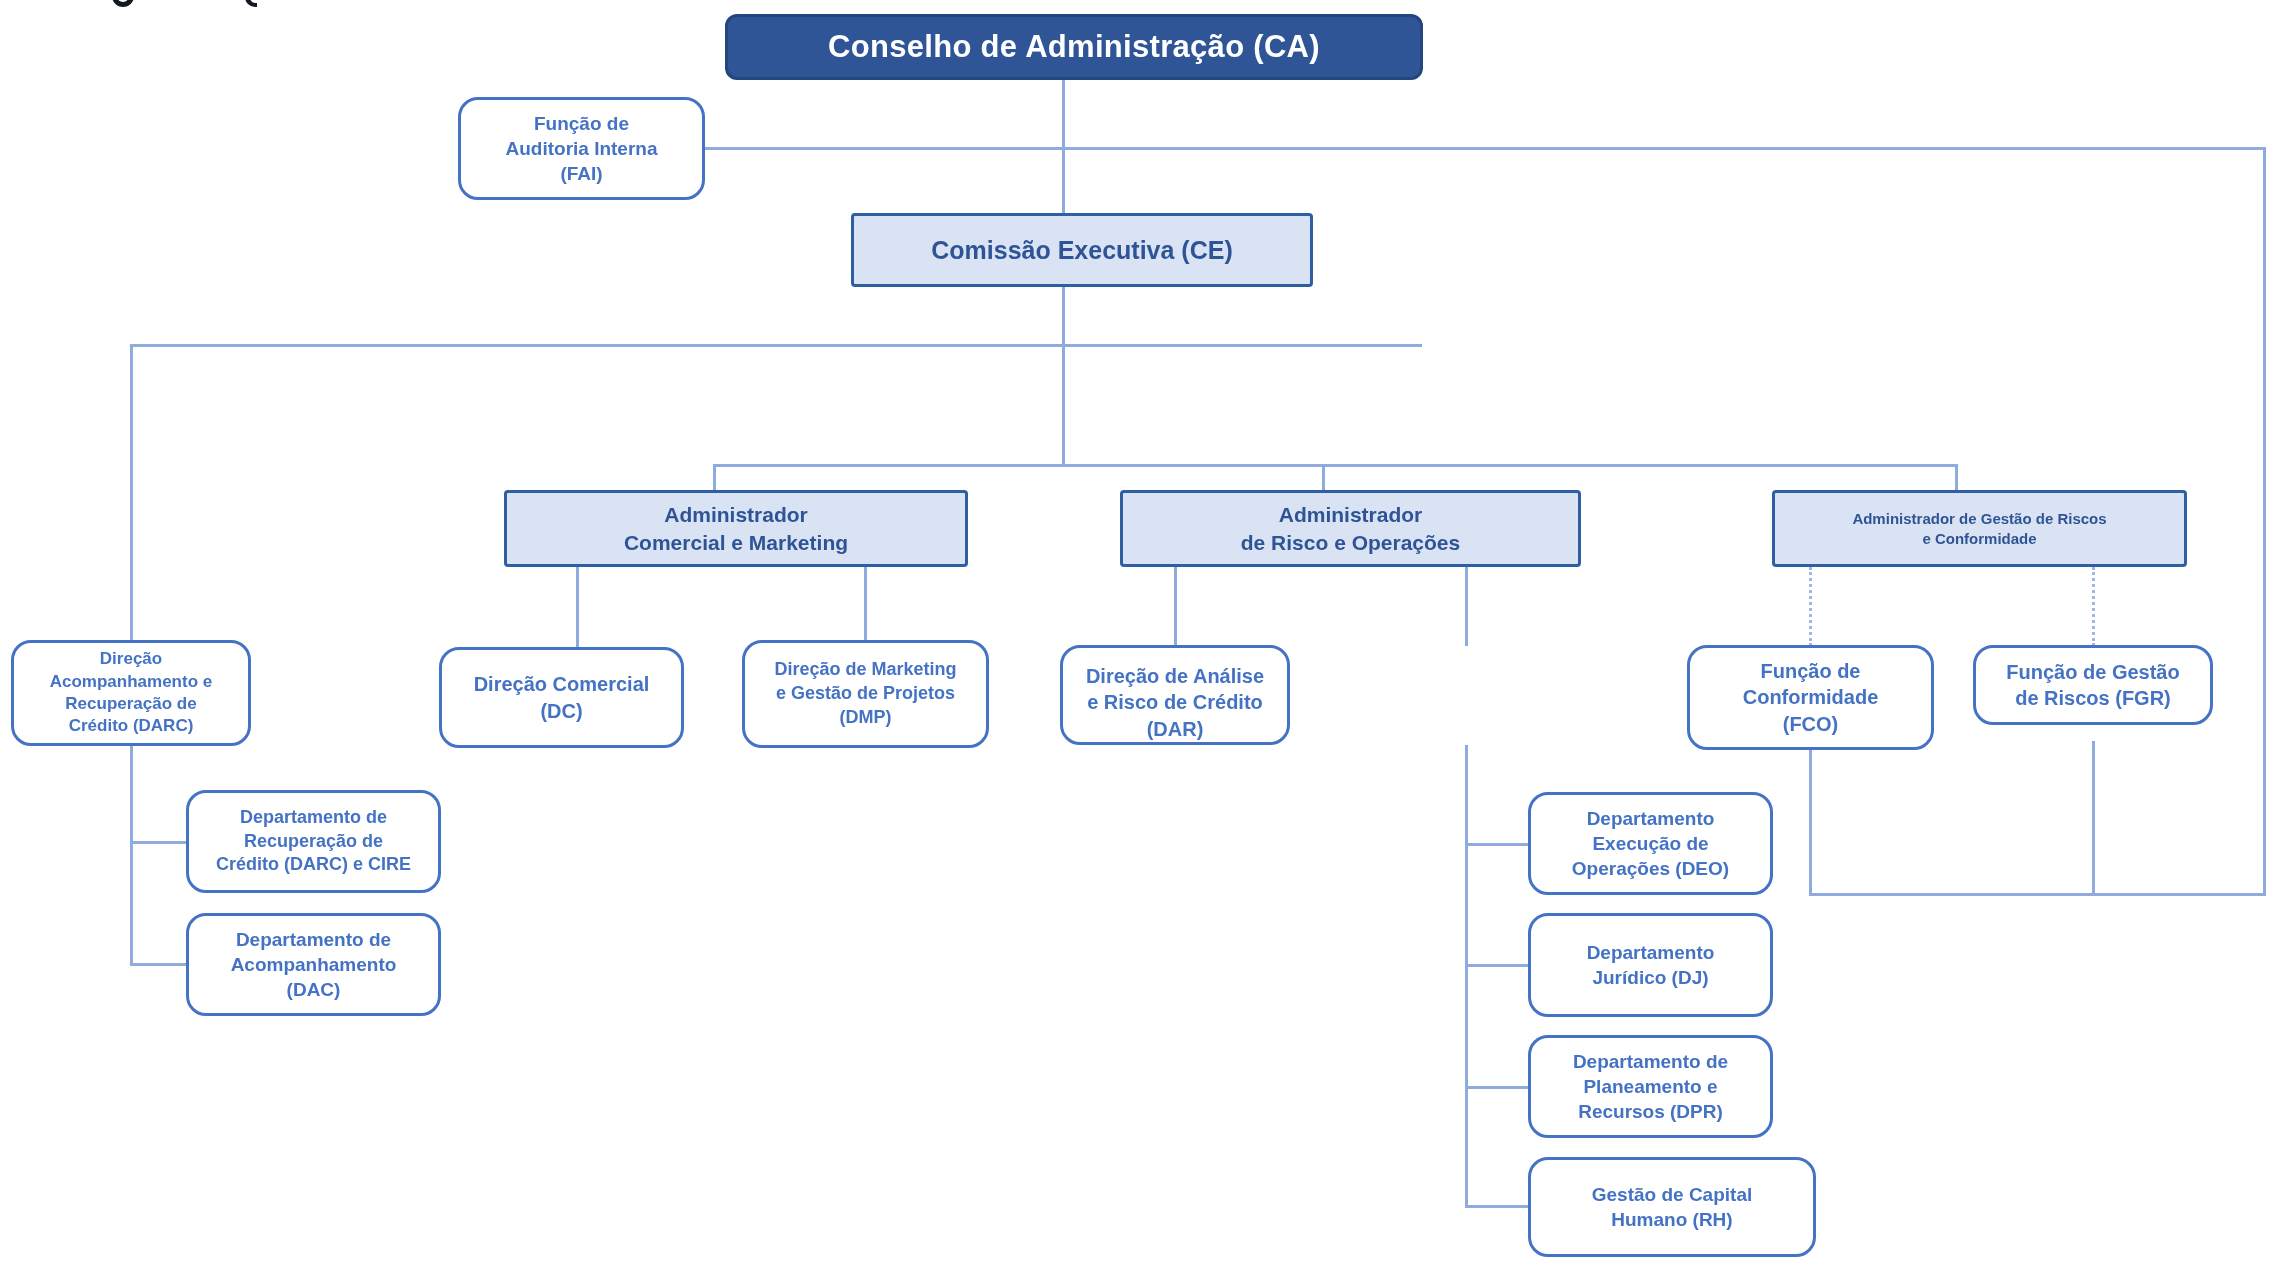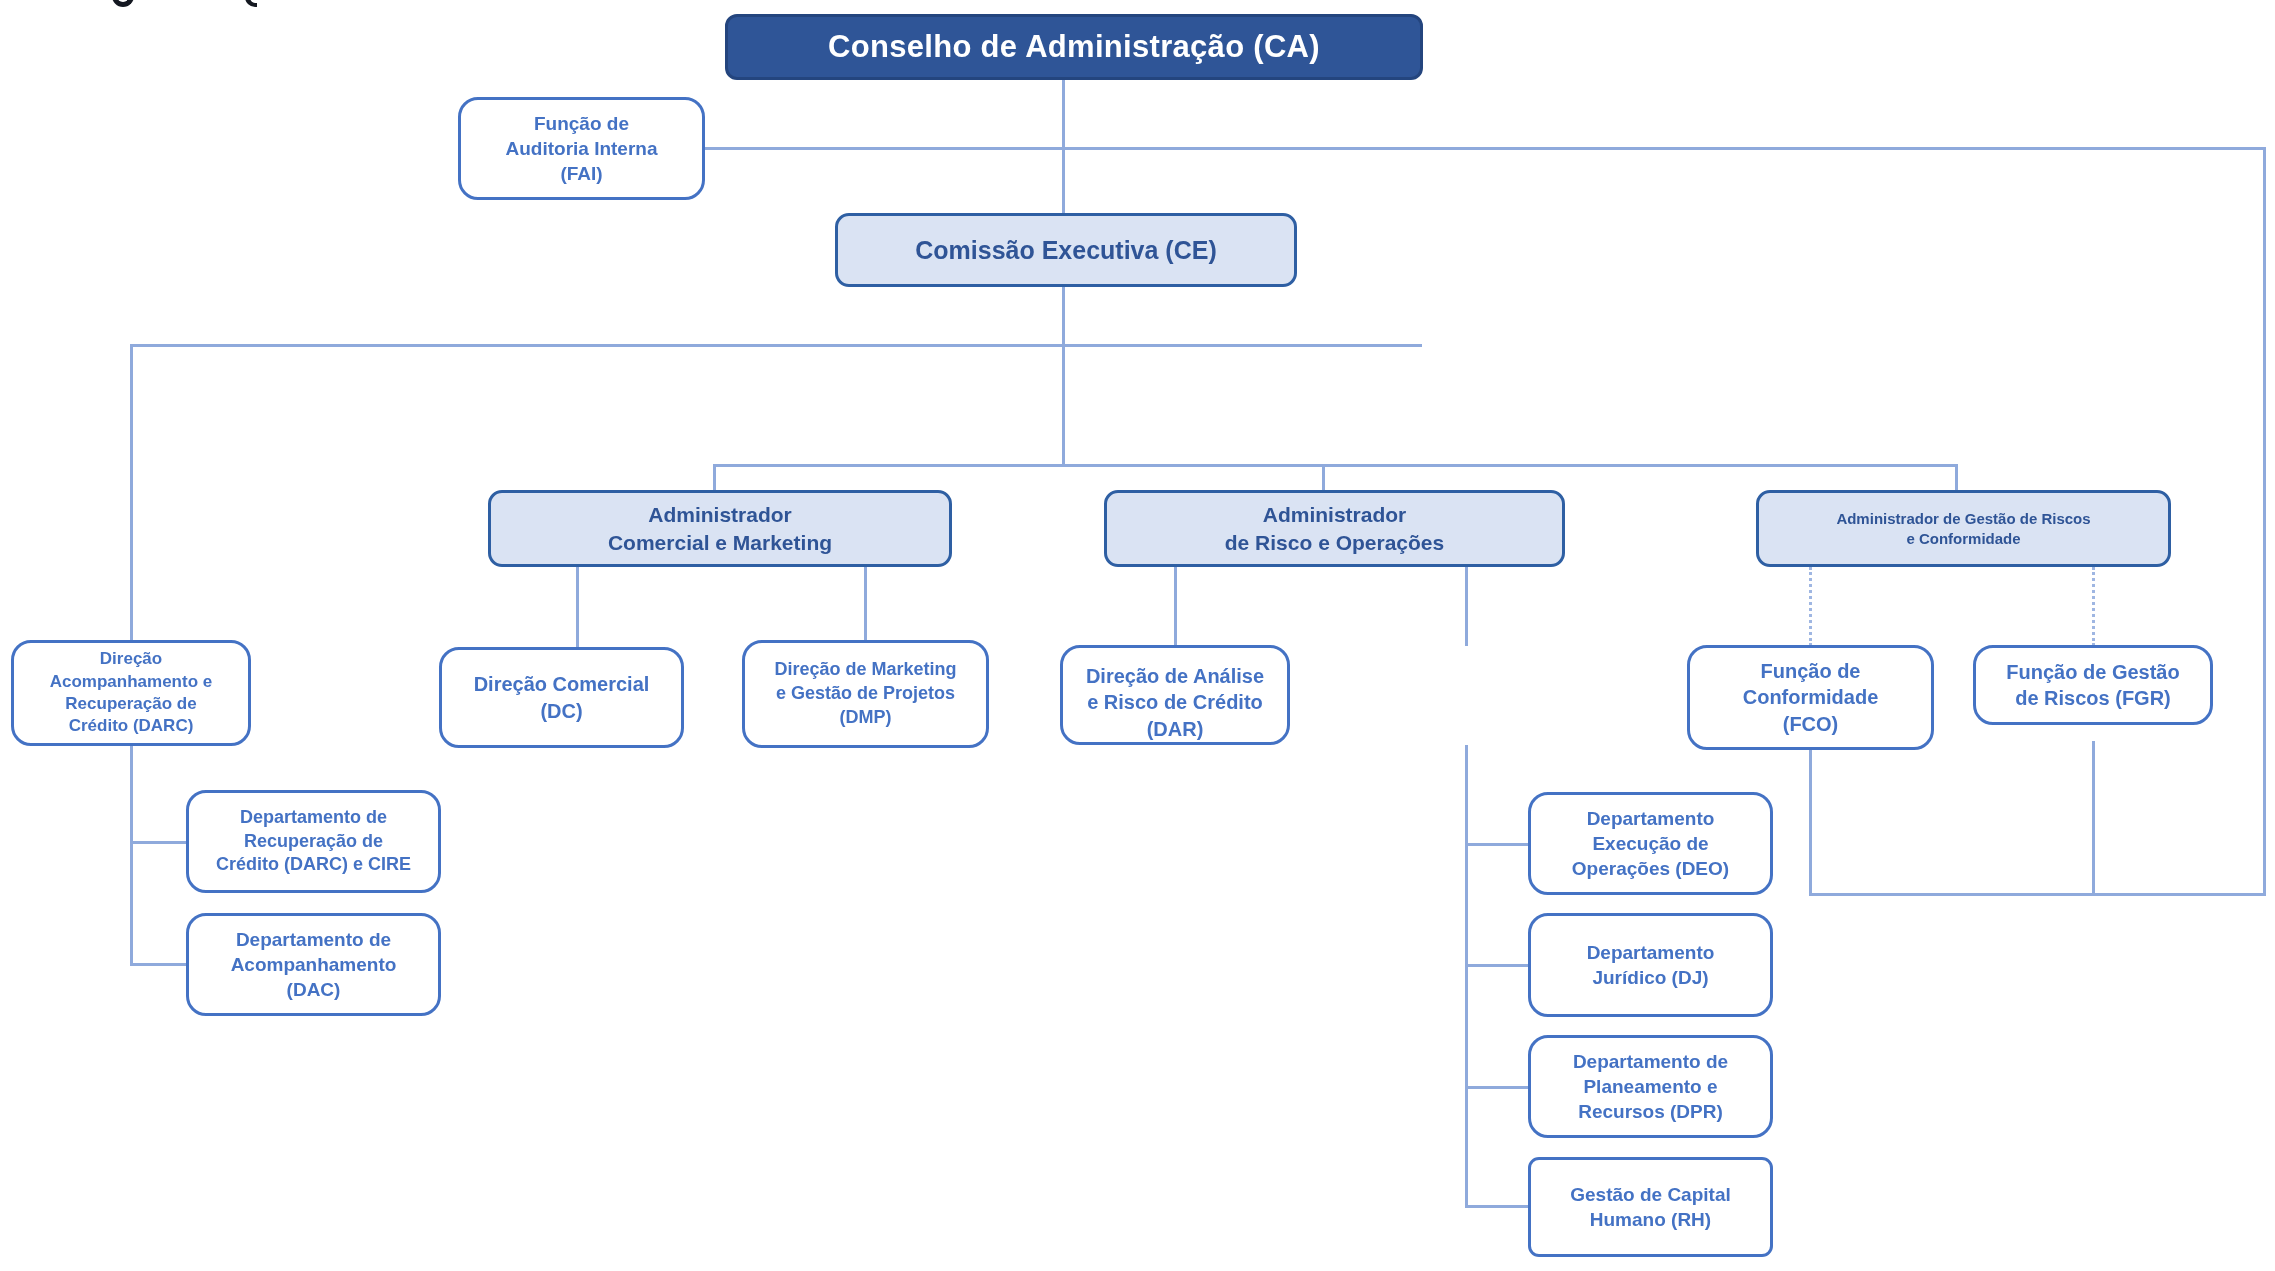--- a/index.html
+++ b/index.html
@@ -31,21 +31,22 @@
     font-size:31px;font-weight:600;
     border-radius:12px;
     letter-spacing:.3px;
     justify-content:center;
   }
   .branch{
     background:#DAE3F3;
     border:3px solid #2E5FA3;
     color:#2F5496;
     font-weight:600;
-    border-radius:14px;
+    border-radius:4px;
+    margin-left:16px;
   }
   .leaf{
     background:#ffffff;
     border:3px solid #4472C4;
     color:#4472C4;
     font-weight:600;
     border-radius:20px;
   }
 
   #n-ca  {left:725px; top:14px;  width:698px; height:66px;}
@@ -63,21 +64,21 @@
   #n-dar {left:1060px;top:645px; width:230px; height:100px; font-size:20px;justify-content:flex-end;}
   #n-do  {left:1338px;top:645px; width:256px; height:100px; font-size:20px;}
   #n-fco {left:1687px;top:645px; width:247px; height:105px; font-size:20px;}
   #n-fgr {left:1973px;top:645px; width:240px; height:80px;  font-size:20px;}
 
   #n-drc1{left:186px; top:790px; width:255px; height:103px; font-size:18px;}
   #n-dac {left:186px; top:913px; width:255px; height:103px; font-size:19px;}
   #n-deo {left:1528px;top:792px; width:245px; height:103px; font-size:19px;}
   #n-dj  {left:1528px;top:913px; width:245px; height:104px; font-size:19px;}
   #n-dpr {left:1528px;top:1035px;width:245px; height:103px; font-size:19px;}
-  #n-rh  {left:1528px;top:1157px;width:245px; height:100px; font-size:19px;border-radius:11px;}
+  #n-rh  {left:1528px;top:1157px;width:288px; height:100px; font-size:19px;}
 
   
   .cn{position:absolute;background:#8FAADC;z-index:1;}
   .cn.v{width:3px;}
   .cn.h{height:3px;}
   .cn.dot{background:none;border-left:3px dotted #9FB6E2;width:0;}
 
   #c-ca-ce   {left:1062px;top:80px; height:136px;}
   #c-ce-dist {left:1062px;top:287px;height:180px;}
   #c-sec     {left:131px; top:344px;width:1291px;}

